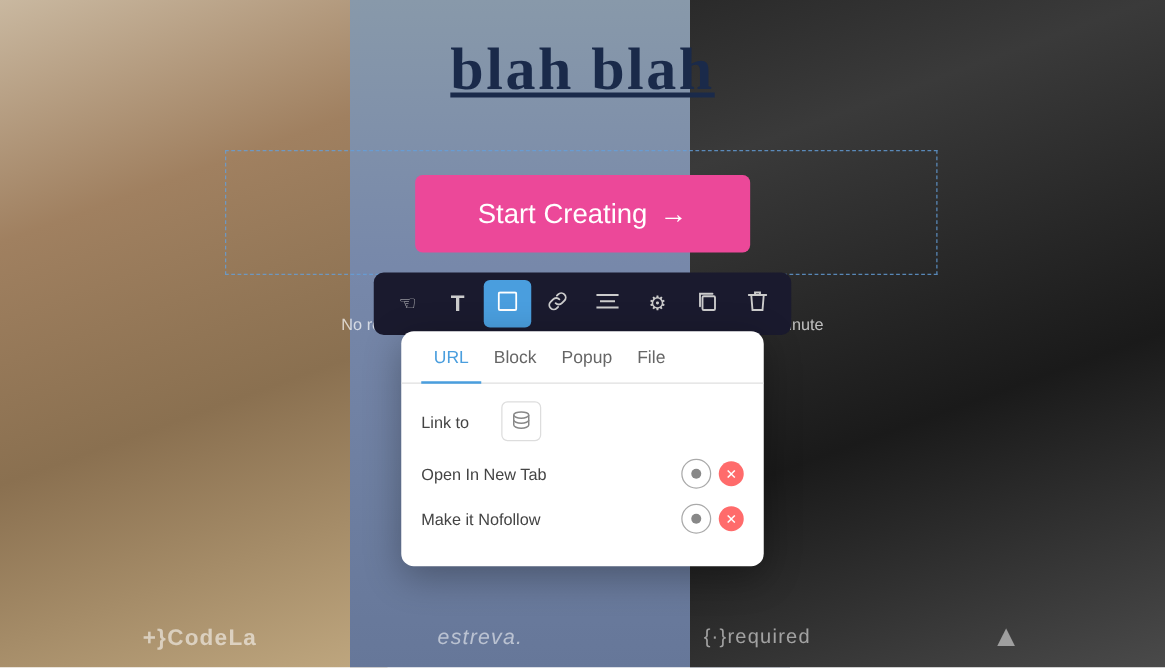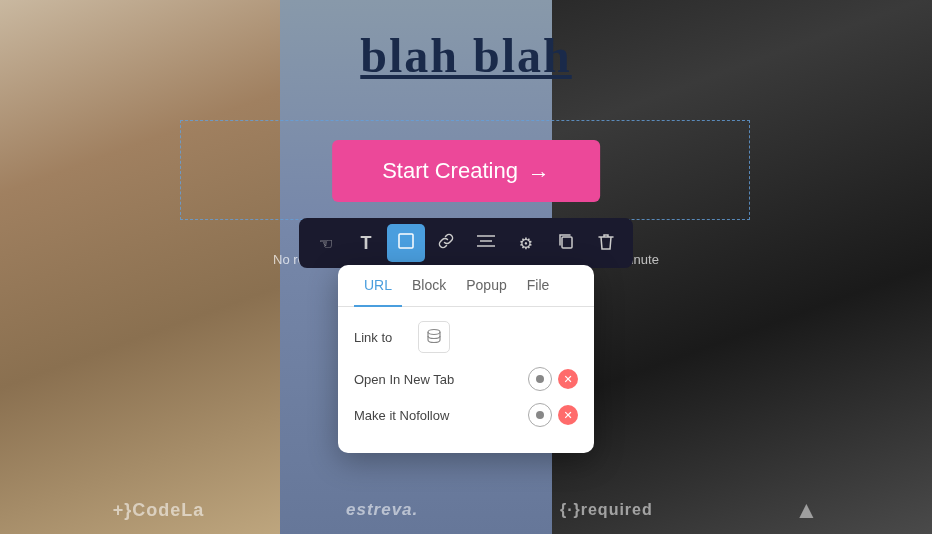--- a/index.html
+++ b/index.html
@@ -149,21 +149,21 @@
 
     
     .link-panel {
       position: absolute;
       top: 265px;
       left: 50%;
       transform: translateX(-50%);
       background: white;
       border-radius: 10px;
       padding: 0;
-      width: 256px;
+      width: 290px;
       z-index: 20;
       box-shadow: 0 8px 30px rgba(0,0,0,0.3);
       overflow: hidden;
     }
 
     .link-panel-tabs {
       display: flex;
       border-bottom: 1px solid #e0e0e0;
       padding: 0 16px;
     }
@@ -285,21 +285,21 @@
       display: flex;
       justify-content: space-around;
       align-items: center;
       z-index: 8;
       padding: 0 42px;
     }
 
     .logo-item {
       color: rgba(255,255,255,0.6);
       font-size: 13px;
-      font-weight: 700;
+      font-weight: 400;
       letter-spacing: 1px;
     }
 
     
     .no-reg-text {
       position: absolute;
       top: 252px;
       left: 50%;
       transform: translateX(-50%);
       color: rgba(255,255,255,0.7);

